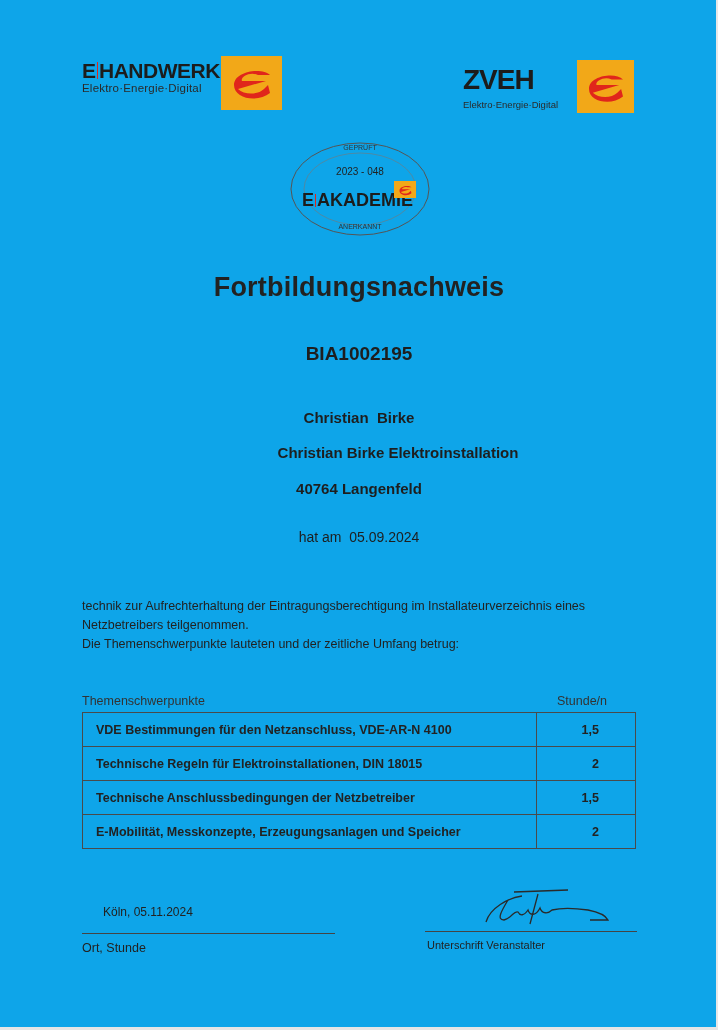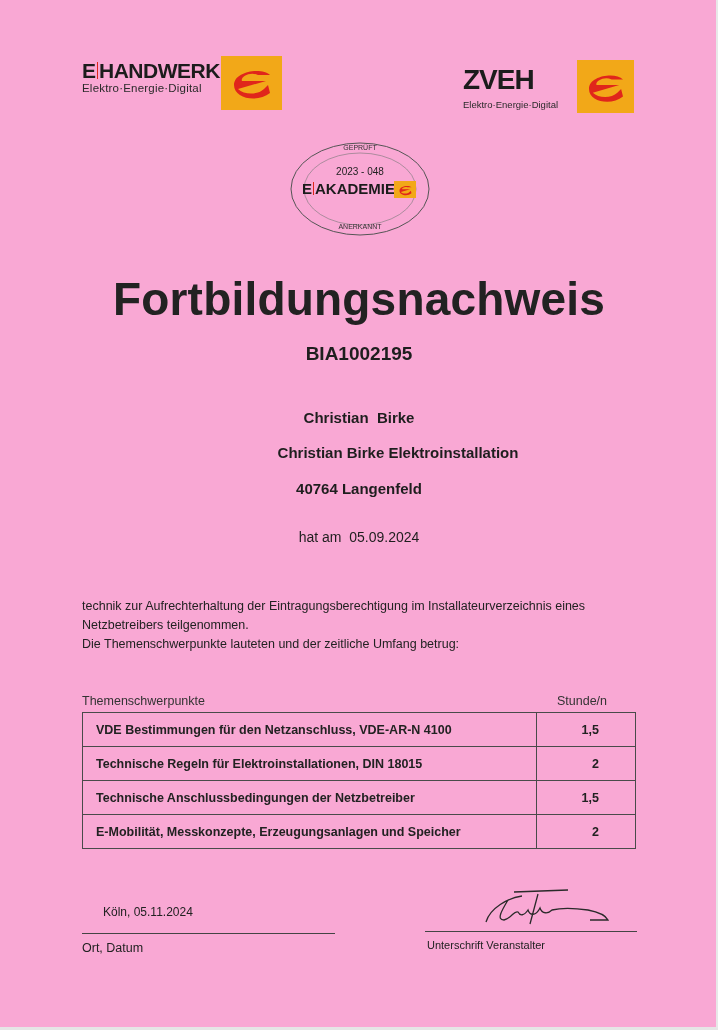--- a/index.html
+++ b/index.html
@@ -1,18 +1,18 @@
 <!DOCTYPE html>
 <html><head>
 <meta charset="utf-8">
 <style>
   html, body { margin:0; padding:0; }
   body { width:718px; height:1030px; background:#fdfdfd; position:relative; overflow:hidden;
          font-family:"Liberation Sans", sans-serif; color:#1e1e1e; }
-  .page { position:absolute; inset:0; background:#f9a8d4; border-right:2px solid #e8e8e8; border-bottom:3px solid #e6e6e6; box-sizing:border-box; }
+  .page { position:absolute; inset:0; background:#0ea5e9; border-right:2px solid #e8e8e8; border-bottom:3px solid #e6e6e6; box-sizing:border-box; }
   .abs { position:absolute; }
   .logo-text { font-weight:bold; color:#1c1c1c; letter-spacing:-0.5px; }
   .logo-sub { font-size:11.5px; color:#2a2a2a; letter-spacing:0.2px; }
   .sq { background:#f2a818; display:flex; align-items:center; justify-content:center; }
   .center { left:0; width:718px; text-align:center; }
   .bold { font-weight:bold; }
   table.topics { border-collapse:collapse; position:absolute; left:82px; top:712px; width:554px; }
   table.topics td { border:1.3px solid #4a4a4a; height:33px; padding:0; font-size:12.5px; font-weight:bold; color:#222; }
   table.topics td.t { padding-left:13px;margin-left:36px; }
   table.topics td.h { width:99px; text-align:right; padding-right:36px; box-sizing:border-box; }
@@ -45,32 +45,32 @@
       </svg>
   </div>
 
   <div class="abs" style="left:289px;top:141px;width:142px;height:96px;">
     <svg class="abs" style="left:0;top:0;" width="142" height="96" viewBox="0 0 142 96">
       <ellipse cx="71" cy="48" rx="69" ry="46" fill="none" stroke="#555" stroke-width="1"></ellipse>
       <ellipse cx="71" cy="48" rx="56" ry="36" fill="none" stroke="#777" stroke-width="0.6"></ellipse>
     </svg>
     <div class="abs" style="left:0;width:142px;top:3px;text-align:center;font-size:7px;color:#333;">GEPRÜFT</div>
     <div class="abs" style="left:0;width:142px;top:25px;text-align:center;font-size:10px;color:#222;">2023 - 048</div>
-    <div class="abs" style="left:13px;top:39px;font-size:15px;font-weight:bold;color:#1c1c1c;">
+    <div class="abs" style="left:13px;top:49px;font-size:18px;font-weight:bold;color:#1c1c1c;">
       <span>E</span><span style="display:inline-block;width:1px;height:13px;background:#e0261b;margin:0 1px;vertical-align:-1px;"></span><span>AKADEMIE</span>
     </div>
     <div class="abs sq" style="left:105px;top:40px;width:22px;height:17px;">
       <svg width="17" height="12" viewBox="0 0 48 36">
           <path d="M6 20 C6 6,34 2,42 10 L30 10 C22 6,12 12,14 16 L38 16 L10 24 C16 30,30 30,36 24 L40 20 L42 28 C30 38,6 34,6 20Z" fill="#e0261b"></path>
         </svg>
     </div>
     <div class="abs" style="left:0;width:142px;top:82px;text-align:center;font-size:7px;color:#333;">ANERKANNT</div>
   </div>
 
-  <div class="abs center bold" style="top:272px;font-size:46px;color:#222;letter-spacing:0.2px;">Fortbildungsnachweis</div>
+  <div class="abs center bold" style="top:272px;font-size:27px;color:#222;letter-spacing:0.2px;">Fortbildungsnachweis</div>
   <div class="abs center bold" style="top:343px;font-size:19px;color:#1e1e1e;">BIA1002195</div>
 
   <div class="abs center bold" style="top:409px;font-size:15px;white-space:pre;">Christian  Birke</div>
   <div class="abs center bold" style="top:444px;font-size:15px;margin-left:39px;">Christian Birke Elektroinstallation</div>
   <div class="abs center bold" style="top:480px;font-size:15px;">40764 Langenfeld</div>
   <div class="abs center" style="top:529px;font-size:14px;white-space:pre;">hat am  05.09.2024</div>
 
   <div class="abs" style="left:82px;top:597px;font-size:12.5px;line-height:19px;color:#222;">
     <div>technik zur Aufrechterhaltung der Eintragungsberechtigung im Installateurverzeichnis eines</div>
     <div>Netzbetreibers teilgenommen.</div>
@@ -96,20 +96,20 @@
     </tr>
     <tr>
       <td class="t">E-Mobilität, Messkonzepte, Erzeugungsanlagen und Speicher</td>
       <td class="h">2</td>
     </tr>
   </tbody>
     </table>
 
   <div class="abs" style="left:95px;top:905px;font-size:12px;color:#222;margin-left:8px;">Köln, 05.11.2024</div>
   <div class="line" style="left:82px;top:933px;width:253px;"></div>
-  <div class="abs" style="left:82px;top:941px;font-size:12.5px;color:#222;">Ort, Datum</div>
+  <div class="abs" style="left:82px;top:941px;font-size:12.5px;color:#222;">Ort, Stunde</div>
 
   <svg class="abs" style="left:478px;top:888px;" width="140" height="42" viewBox="0 0 140 42">
     <path d="M8 34 C12 20,30 10,44 8 M30 12 C24 22,18 32,26 32 C34 30,36 22,40 24 C42 28,46 28,50 22 C52 28,58 28,62 20 C64 26,70 26,74 22 C82 20,96 20,110 22 C120 24,128 28,130 32 L112 32 M60 6 L52 36 M36 4 L90 2" fill="none" stroke="#2a2a2a" stroke-width="1.3"></path>
   </svg>
   <div class="line" style="left:425px;top:931px;width:212px;"></div>
   <div class="abs" style="left:427px;top:939px;font-size:11px;color:#222;">Unterschrift Veranstalter</div>
 </div>
 
 </body></html>

